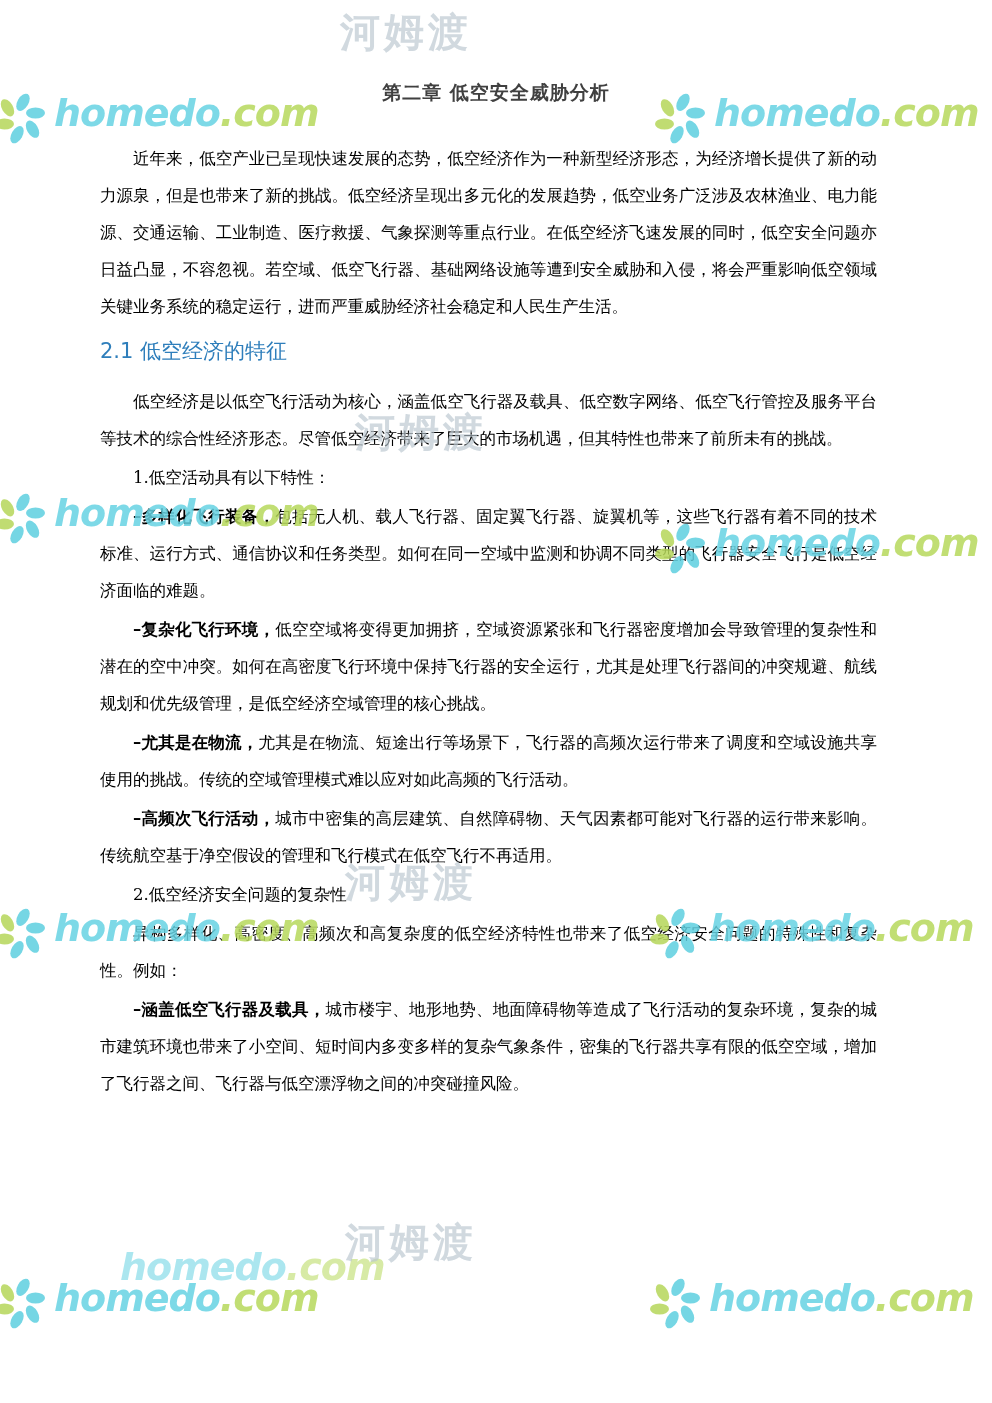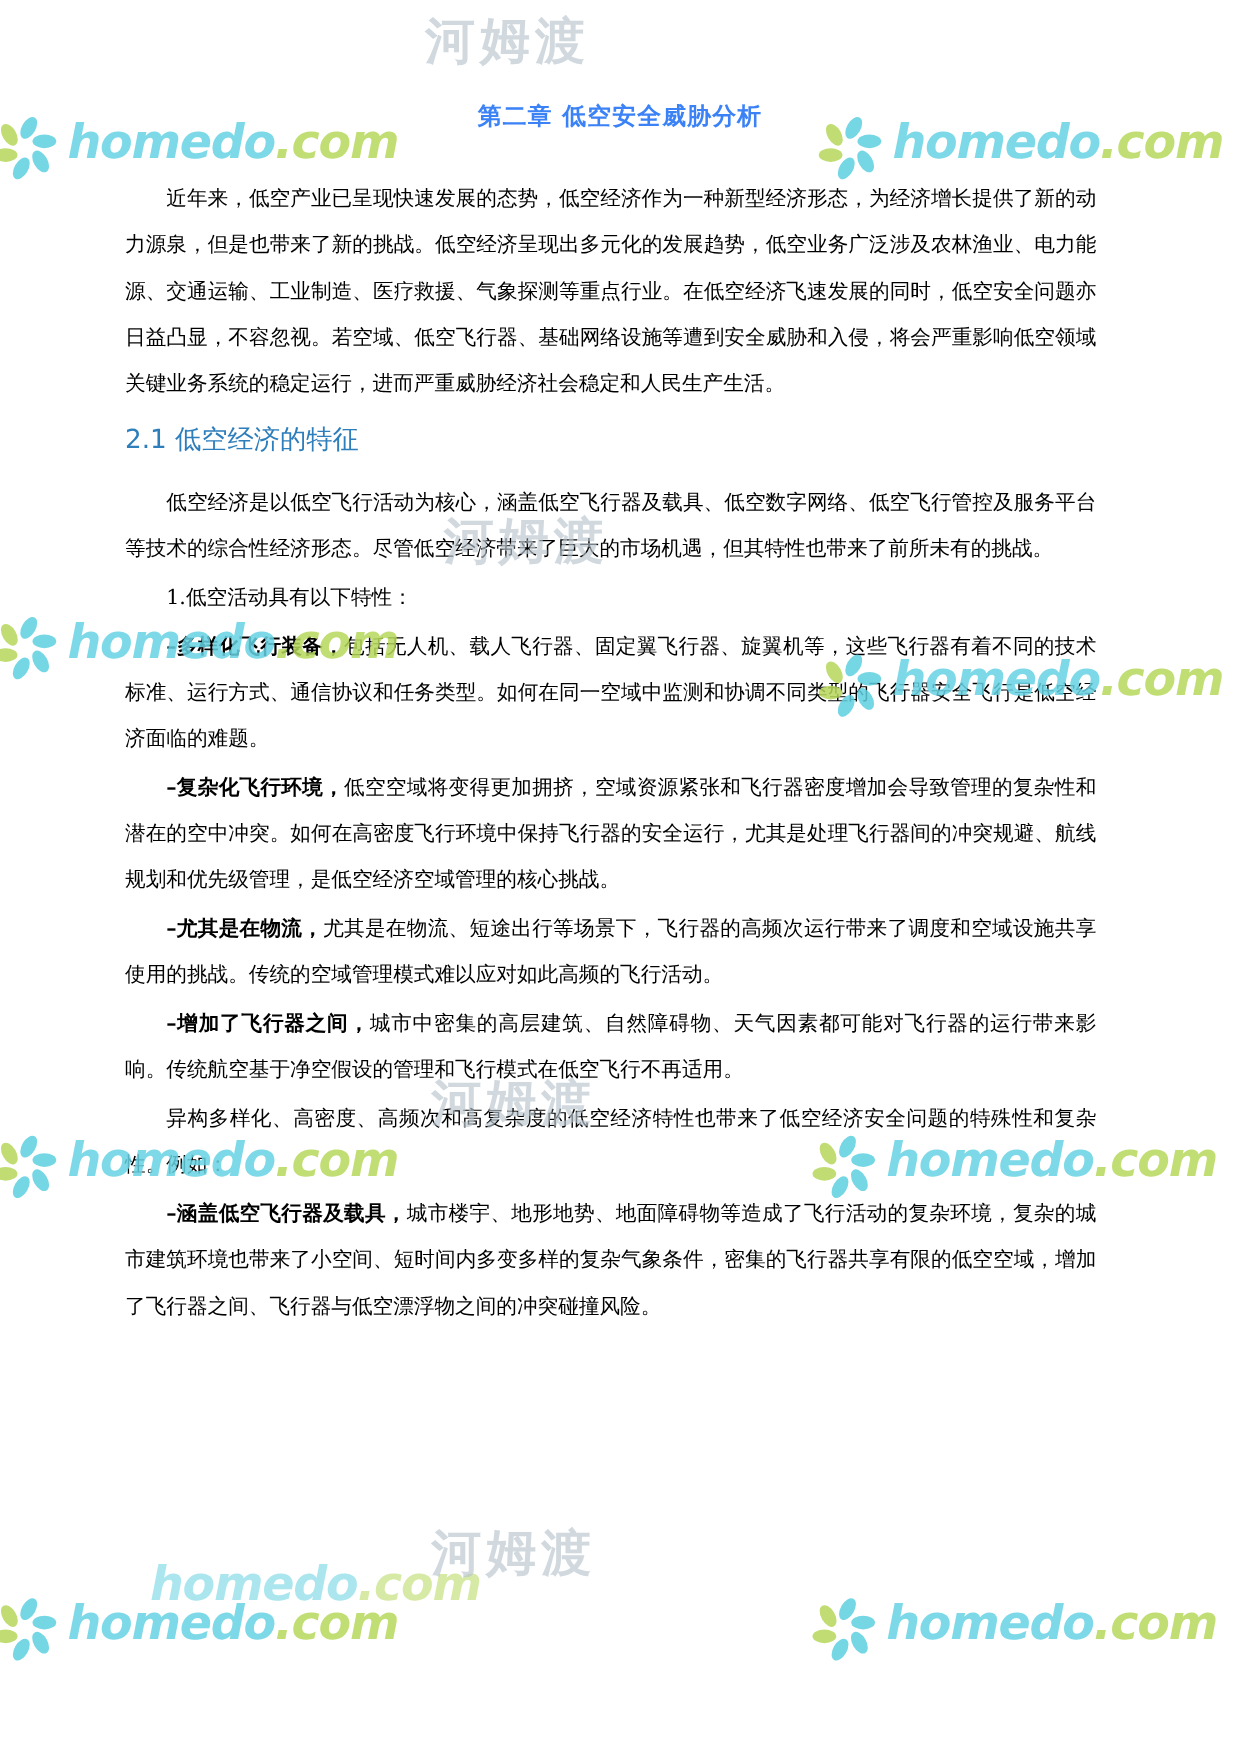--- a/index.html
+++ b/index.html
@@ -20,21 +20,21 @@
   .content {
     position: relative;
     z-index: 2;
     padding: 80px 100px 0 100px;
     box-sizing: border-box;
   }
   .doc-title {
     text-align: center;
     font-size: 19px;
     font-weight: bold;
-    color: #3b82f6;
+    color: #404040;
     letter-spacing: 1px;
     margin: 0 0 34px 0;
     font-family: "DejaVu Sans", "Liberation Sans", sans-serif;
   }
   .para {
     font-size: 16.5px;
     line-height: 37px;
     color: #000000;
     text-align: justify;
     text-justify: inter-ideograph;
@@ -227,20 +227,21 @@
     <p class="para">近年来，低空产业已呈现快速发展的态势，低空经济作为一种新型经济形态，为经济增长提供了新的动力源泉，但是也带来了新的挑战。低空经济呈现出多元化的发展趋势，低空业务广泛涉及农林渔业、电力能源、交通运输、工业制造、医疗救援、气象探测等重点行业。在低空经济飞速发展的同时，低空安全问题亦日益凸显，不容忽视。若空域、低空飞行器、基础网络设施等遭到安全威胁和入侵，将会严重影响低空领域关键业务系统的稳定运行，进而严重威胁经济社会稳定和人民生产生活。</p>
 
     <h2 class="section-heading">2.1 低空经济的特征</h2>
 
     <p class="para">低空经济是以低空飞行活动为核心，涵盖低空飞行器及载具、低空数字网络、低空飞行管控及服务平台等技术的综合性经济形态。尽管低空经济带来了巨大的市场机遇，但其特性也带来了前所未有的挑战。</p>
     <p class="para list-num">1.低空活动具有以下特性：</p>
 
     <p class="para"><b>–多样化飞行装备，</b><span>包括无人机、载人飞行器、固定翼飞行器、旋翼机等，这些飞行器有着不同的技术标准、运行方式、通信协议和任务类型。如何在同一空域中监测和协调不同类型的飞行器安全飞行是低空经济面临的难题。</span></p>
     <p class="para"><b>–复杂化飞行环境，</b><span>低空空域将变得更加拥挤，空域资源紧张和飞行器密度增加会导致管理的复杂性和潜在的空中冲突。如何在高密度飞行环境中保持飞行器的安全运行，尤其是处理飞行器间的冲突规避、航线规划和优先级管理，是低空经济空域管理的核心挑战。</span></p>
     <p class="para"><b>–尤其是在物流，</b><span>尤其是在物流、短途出行等场景下，飞行器的高频次运行带来了调度和空域设施共享使用的挑战。传统的空域管理模式难以应对如此高频的飞行活动。</span></p>
-    <p class="para"><b>–增加了飞行器之间，</b><span>城市中密集的高层建筑、自然障碍物、天气因素都可能对飞行器的运行带来影响。传统航空基于净空假设的管理和飞行模式在低空飞行不再适用。</span></p>
-
+    <p class="para"><b>–高频次飞行活动，</b><span>城市中密集的高层建筑、自然障碍物、天气因素都可能对飞行器的运行带来影响。传统航空基于净空假设的管理和飞行模式在低空飞行不再适用。</span></p>
+
+    <p class="para list-num">2.低空经济安全问题的复杂性</p>
     <p class="para">异构多样化、高密度、高频次和高复杂度的低空经济特性也带来了低空经济安全问题的特殊性和复杂性。例如：</p>
 
     <p class="para"><b>–涵盖低空飞行器及载具，</b><span>城市楼宇、地形地势、地面障碍物等造成了飞行活动的复杂环境，复杂的城市建筑环境也带来了小空间、短时间内多变多样的复杂气象条件，密集的飞行器共享有限的低空空域，增加了飞行器之间、飞行器与低空漂浮物之间的冲突碰撞风险。</span></p>
 
   </div>
 </div>
 
 </body></html>

